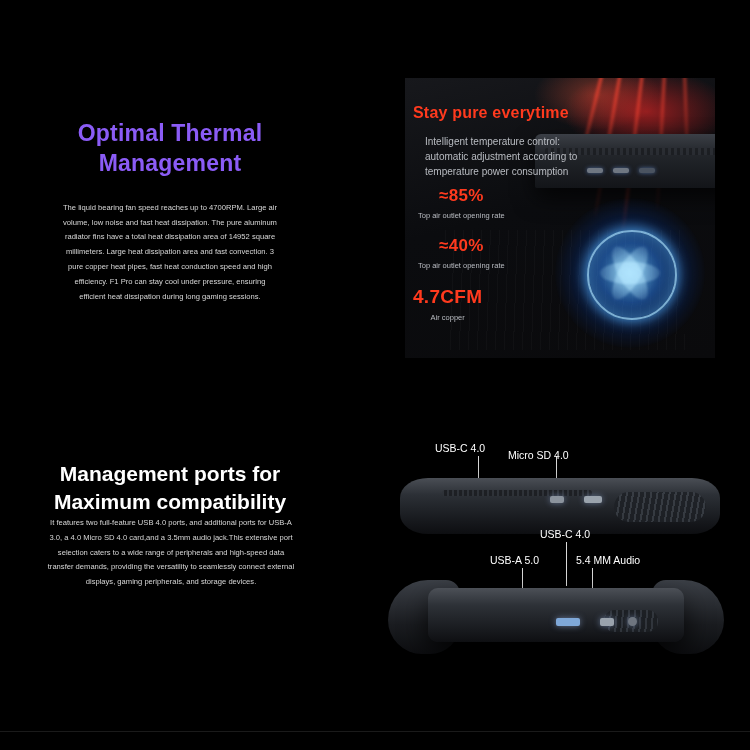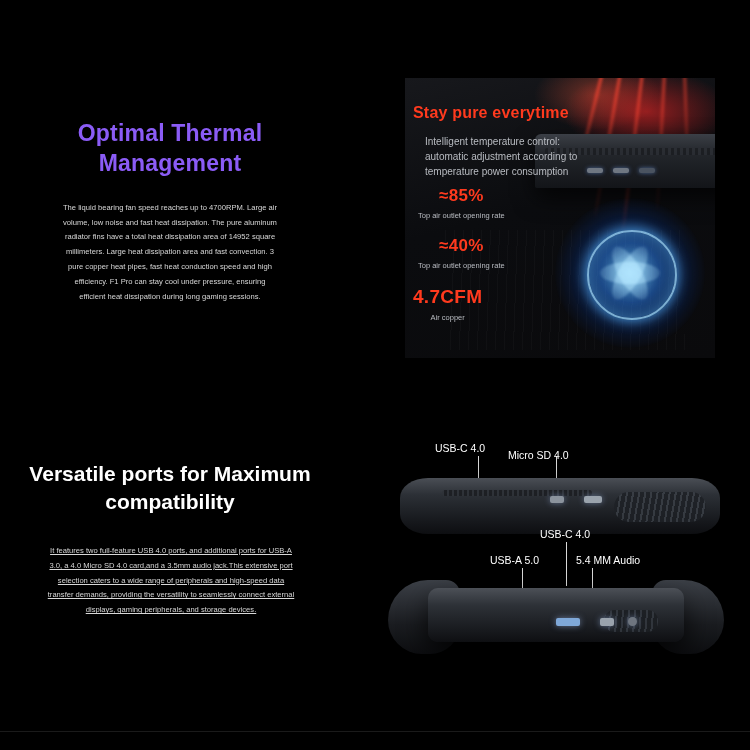--- a/index.html
+++ b/index.html
@@ -214,28 +214,27 @@
     font-size: 21px;
     font-weight: 700;
     line-height: 1.35;
     text-align: center;
     color: #ffffff;
     margin: 0;
   }
   .sec2-body {
     position: absolute;
     left: 46px;
-    top: 124px;
+    top: 96px;
     width: 250px;
     font-size: 7.6px;
     line-height: 1.95;
     color: #d8d8d8;
     text-align: center;
     margin: 0;
-    text-decoration: underline;
   }
 
   .ports-art {
     position: absolute;
     left: 380px;
     top: 10px;
     width: 360px;
     height: 280px;
   }
 
@@ -405,21 +404,21 @@
       </div>
       <div class="stat stat-c">
         <div class="stat-val">4.7CFM</div>
         <div class="stat-lbl">Air copper</div>
       </div>
     </div>
   </section>
 
   <section class="sec2">
 
-    <h1 class="sec2-title">Versatile ports for Maximum compatibility</h1>
+    <h1 class="sec2-title">Management ports for Maximum compatibility</h1>
     <p class="sec2-body">It features two full-feature USB 4.0 ports, and additional ports for USB-A 3.0, a 4.0 Micro SD 4.0 card,and a 3.5mm audio jack.This extensive port selection caters to a wide range of peripherals and high-speed data transfer demands, providing the versatility to seamlessly connect external displays, gaming peripherals, and storage devices.</p>
 
     <div class="ports-art">
 
       <div class="label lbl-usbc-top">USB-C 4.0</div>
       <div class="label lbl-sd-top">Micro SD 4.0</div>
       <div class="leader ln1"></div>
       <div class="leader ln2"></div>
 
       <div class="dev-top">

